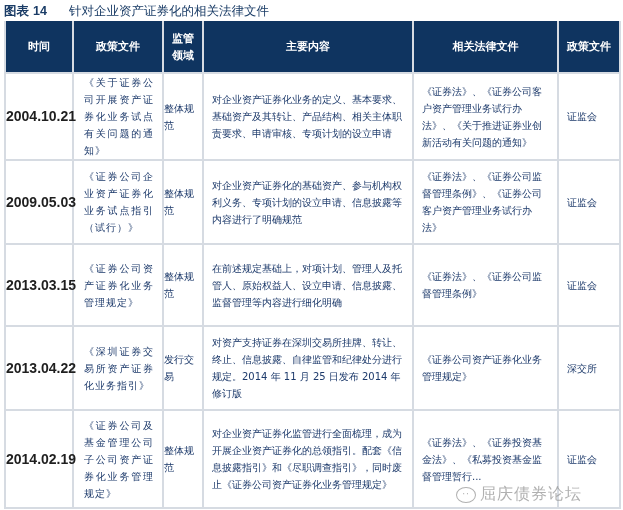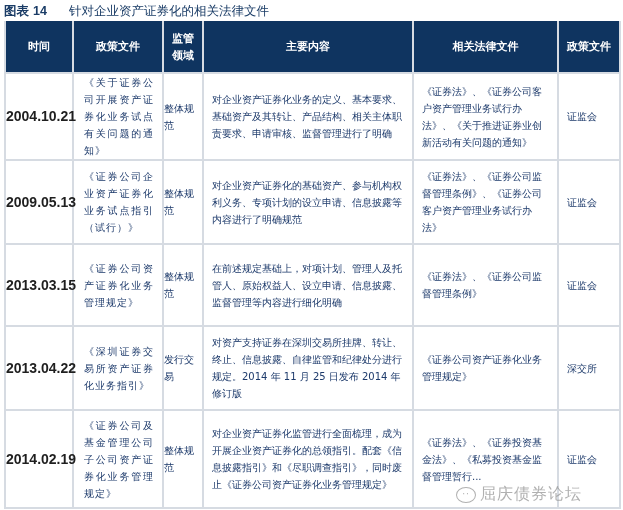--- a/index.html
+++ b/index.html
@@ -52,26 +52,26 @@
       <th>主要内容</th>
       <th>相关法律文件</th>
       <th>政策文件</th>
     </tr>
   </thead>
   <tbody>
     <tr style="height:86px">
       <td class="date">2004.10.21</td>
       <td class="policy">《关于证券公司开展资产证券化业务试点有关问题的通知》</td>
       <td class="domain">整体规范</td>
-      <td class="content">对企业资产证券化业务的定义、基本要求、基础资产及其转让、产品结构、相关主体职责要求、申请审核、监督管理进行了明确</td>
+      <td class="content">对企业资产证券化业务的定义、基本要求、基础资产及其转让、产品结构、相关主体职责要求、申请审核、专项计划的设立申请</td>
       <td class="laws">《证券法》、《证券公司客户资产管理业务试行办法》、《关于推进证券业创新活动有关问题的通知》</td>
       <td class="agency">证监会</td>
     </tr>
     <tr style="height:84px">
-      <td class="date">2009.05.13</td>
+      <td class="date">2009.05.03</td>
       <td class="policy">《证券公司企业资产证券化业务试点指引（试行）》</td>
       <td class="domain">整体规范</td>
       <td class="content">对企业资产证券化的基础资产、参与机构权利义务、专项计划的设立申请、信息披露等内容进行了明确规范</td>
       <td class="laws">《证券法》、《证券公司监督管理条例》、《证券公司客户资产管理业务试行办法》</td>
       <td class="agency">证监会</td>
     </tr>
     <tr style="height:82px">
       <td class="date">2013.03.15</td>
       <td class="policy">《证券公司资产证券化业务管理规定》</td>
       <td class="domain">整体规范</td>

